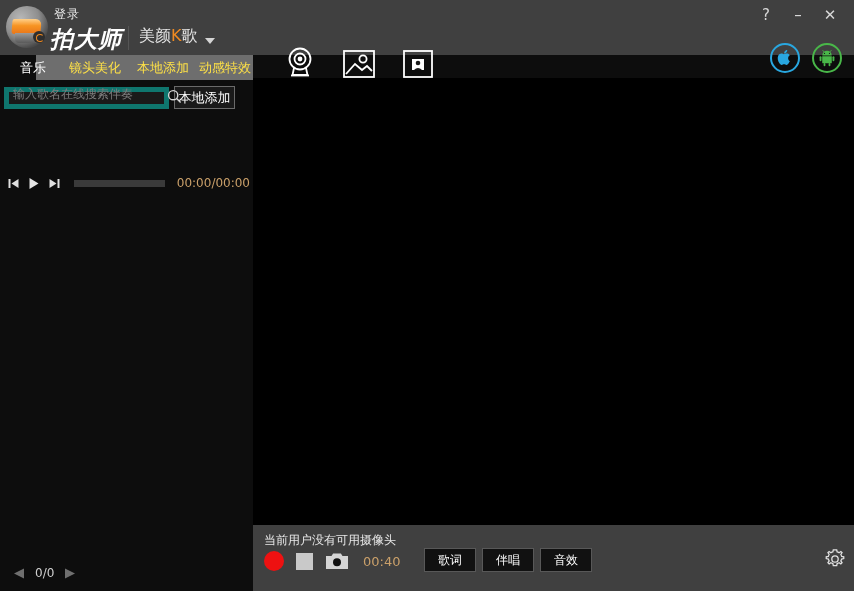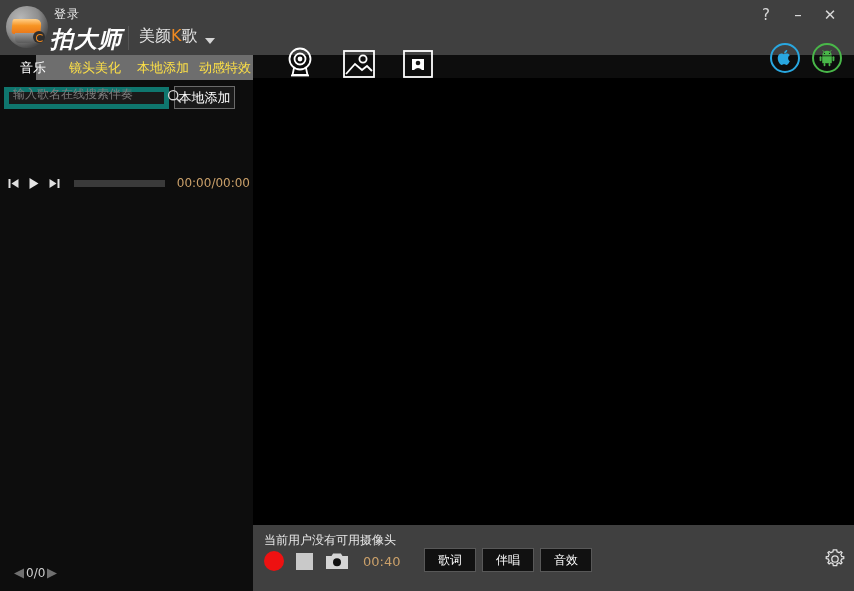--- a/index.html
+++ b/index.html
@@ -175,21 +175,21 @@
   }
 
   .songlist {
     position: absolute; left: 0; top: 145px; width: 253px; height: 365px;
     background: #0d0d0d; overflow: hidden;
   }
 
   .pager {
     position: absolute; left: 0; bottom: 6px; width: 253px; height: 24px;
     display: flex; align-items: center; justify-content: flex-start;
-    padding-left: 12px; 
+    padding-left: 12px; gap: 9px;
   }
   .pg-arrow { cursor: pointer; line-height: 0; }
   .pg-label {
     font-size: 12px; color: #cfcfcf;
     font-family: "DejaVu Sans", "Liberation Sans", sans-serif;
   }
 
   
   .video {
     position: absolute; left: 253px; top: 78px;

